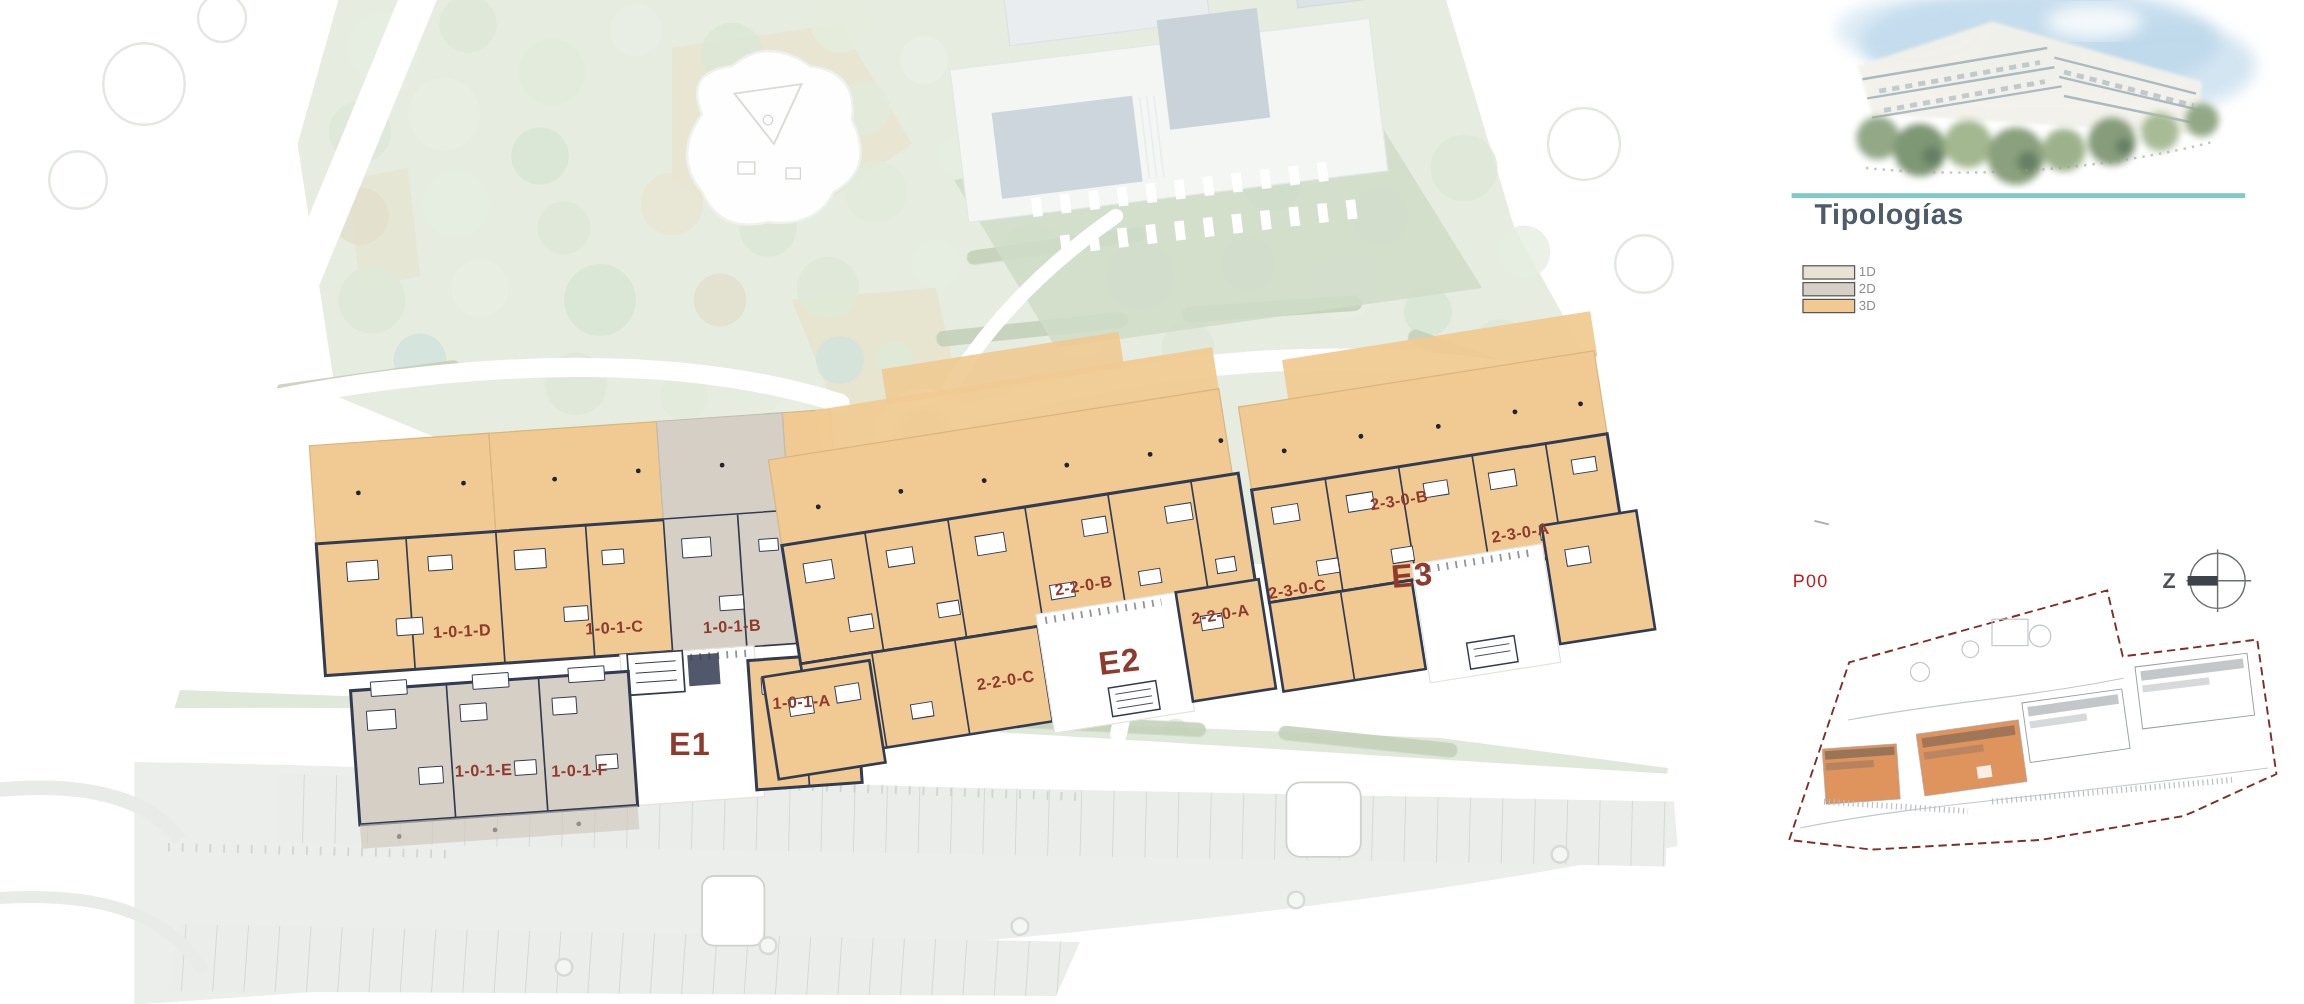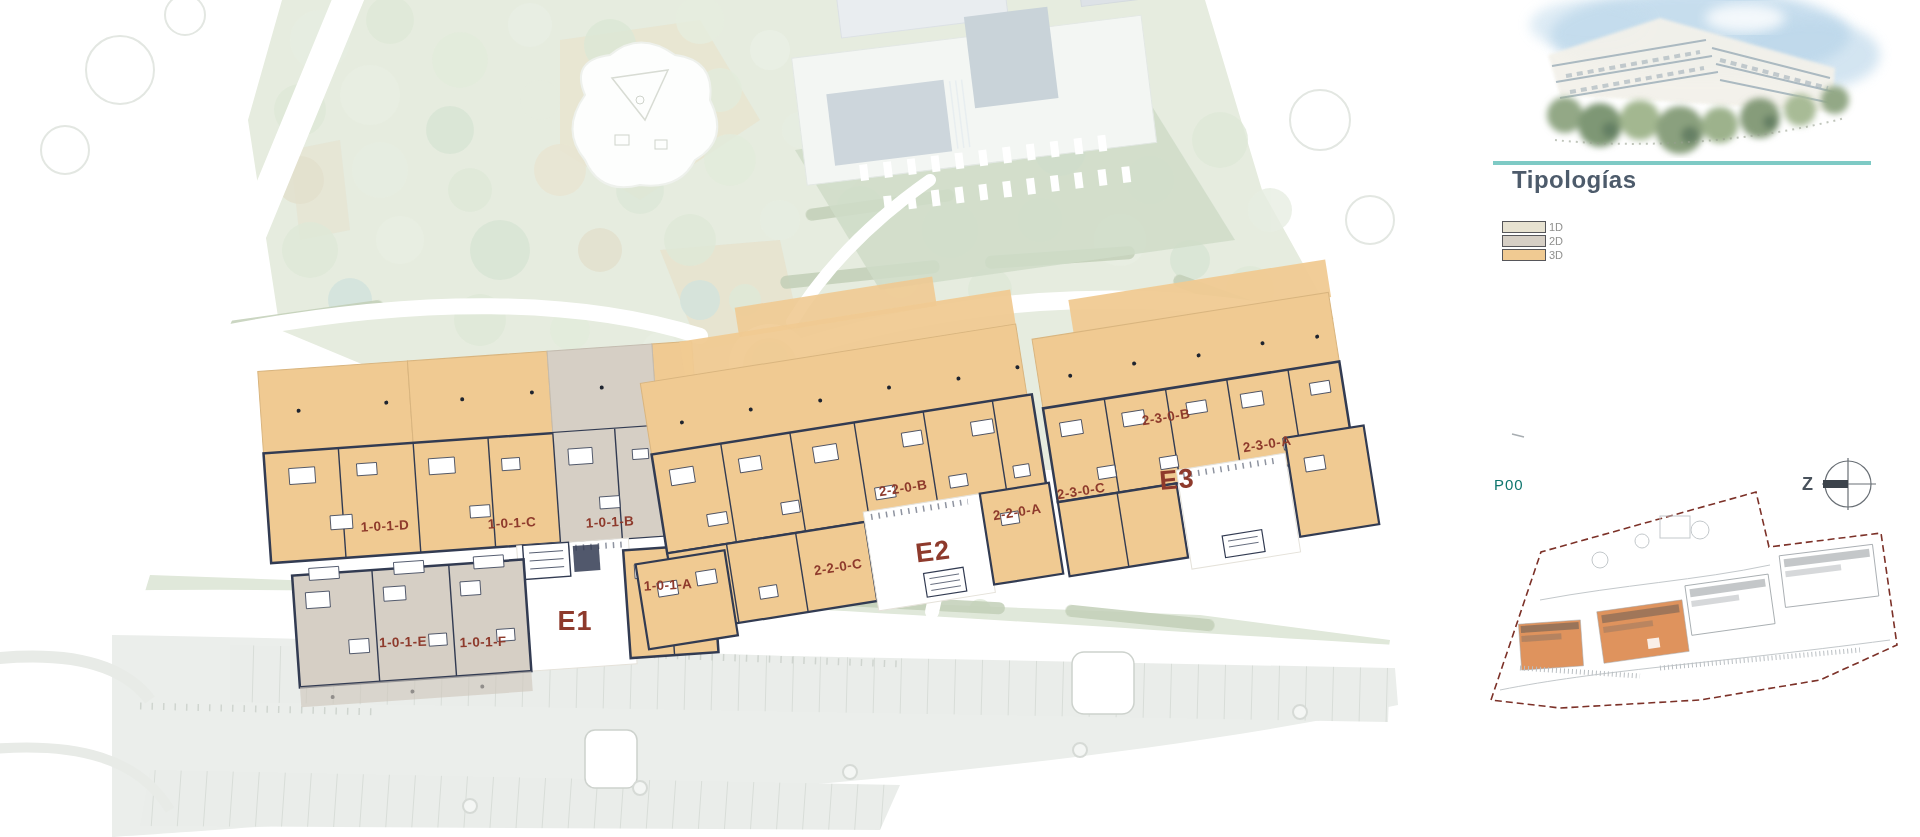--- a/index.html
+++ b/index.html
@@ -10,21 +10,21 @@
   .teal-rule{position:absolute;left:1493px;top:161px;width:378px;height:4px;background:#7ecac5;}
   .legend-title{position:absolute;left:1512px;top:166px;margin:0;font-size:24px;font-weight:bold;
                 color:#4d5b6b;letter-spacing:.5px;}
   .legend{position:absolute;left:1502px;top:220px;}
   .legend-row{display:flex;align-items:center;height:14px;}
   .swatch{width:44px;height:12px;border:1px solid #56565a;box-sizing:border-box;margin-right:3px;}
   .sw-0{background:#e7e2d1;}
   .sw-1{background:#d6cfc5;}
   .sw-2{background:#f0ca92;}
   .legend-label{font-size:11px;color:#8f8f8d;line-height:12px;}
-  .p00-label{position:absolute;left:1494px;top:476px;font-size:15px;color:#0f766e;letter-spacing:1px;}
+  .p00-label{position:absolute;left:1494px;top:476px;font-size:15px;color:#b91c1c;letter-spacing:1px;}
   .north-z{position:absolute;left:1802px;top:474px;font-size:18px;font-weight:bold;color:#49525c;}
   
   .unit-label{position:absolute;transform:translate(-50%,-50%) rotate(var(--r,0deg));
               font-size:13.5px;font-weight:bold;color:#8e3a2c;letter-spacing:.4px;white-space:nowrap;}
   .block-label{position:absolute;transform:translate(-50%,-50%) rotate(var(--r,0deg));
               font-size:27px;font-weight:bold;color:#8e3a2c;letter-spacing:1px;white-space:nowrap;}
 </style>
 </head>
 <body>
 

